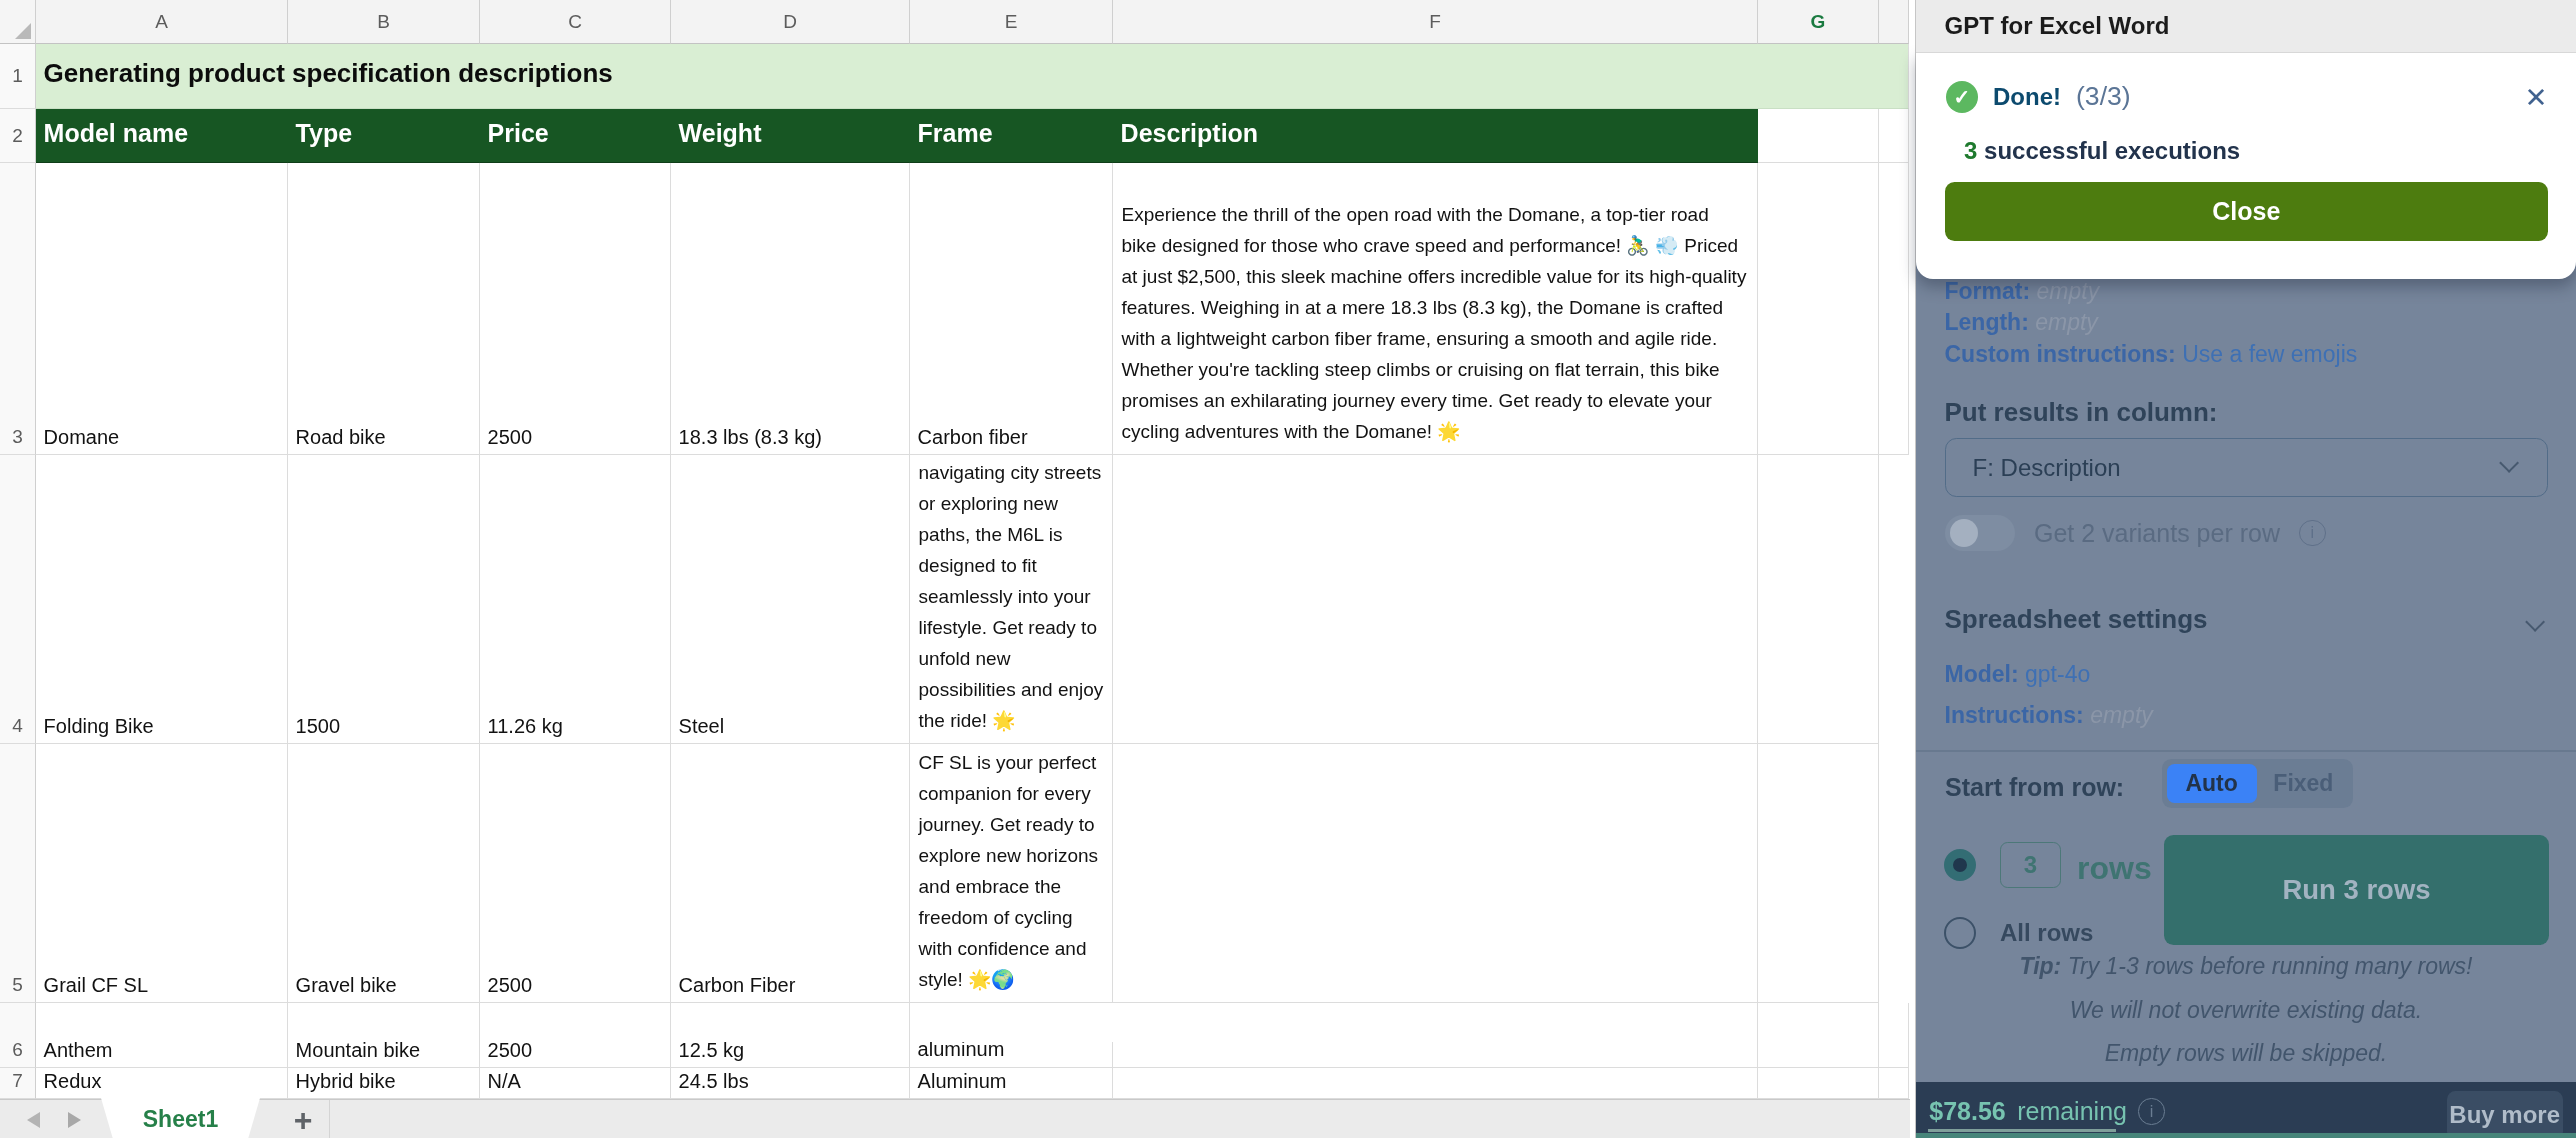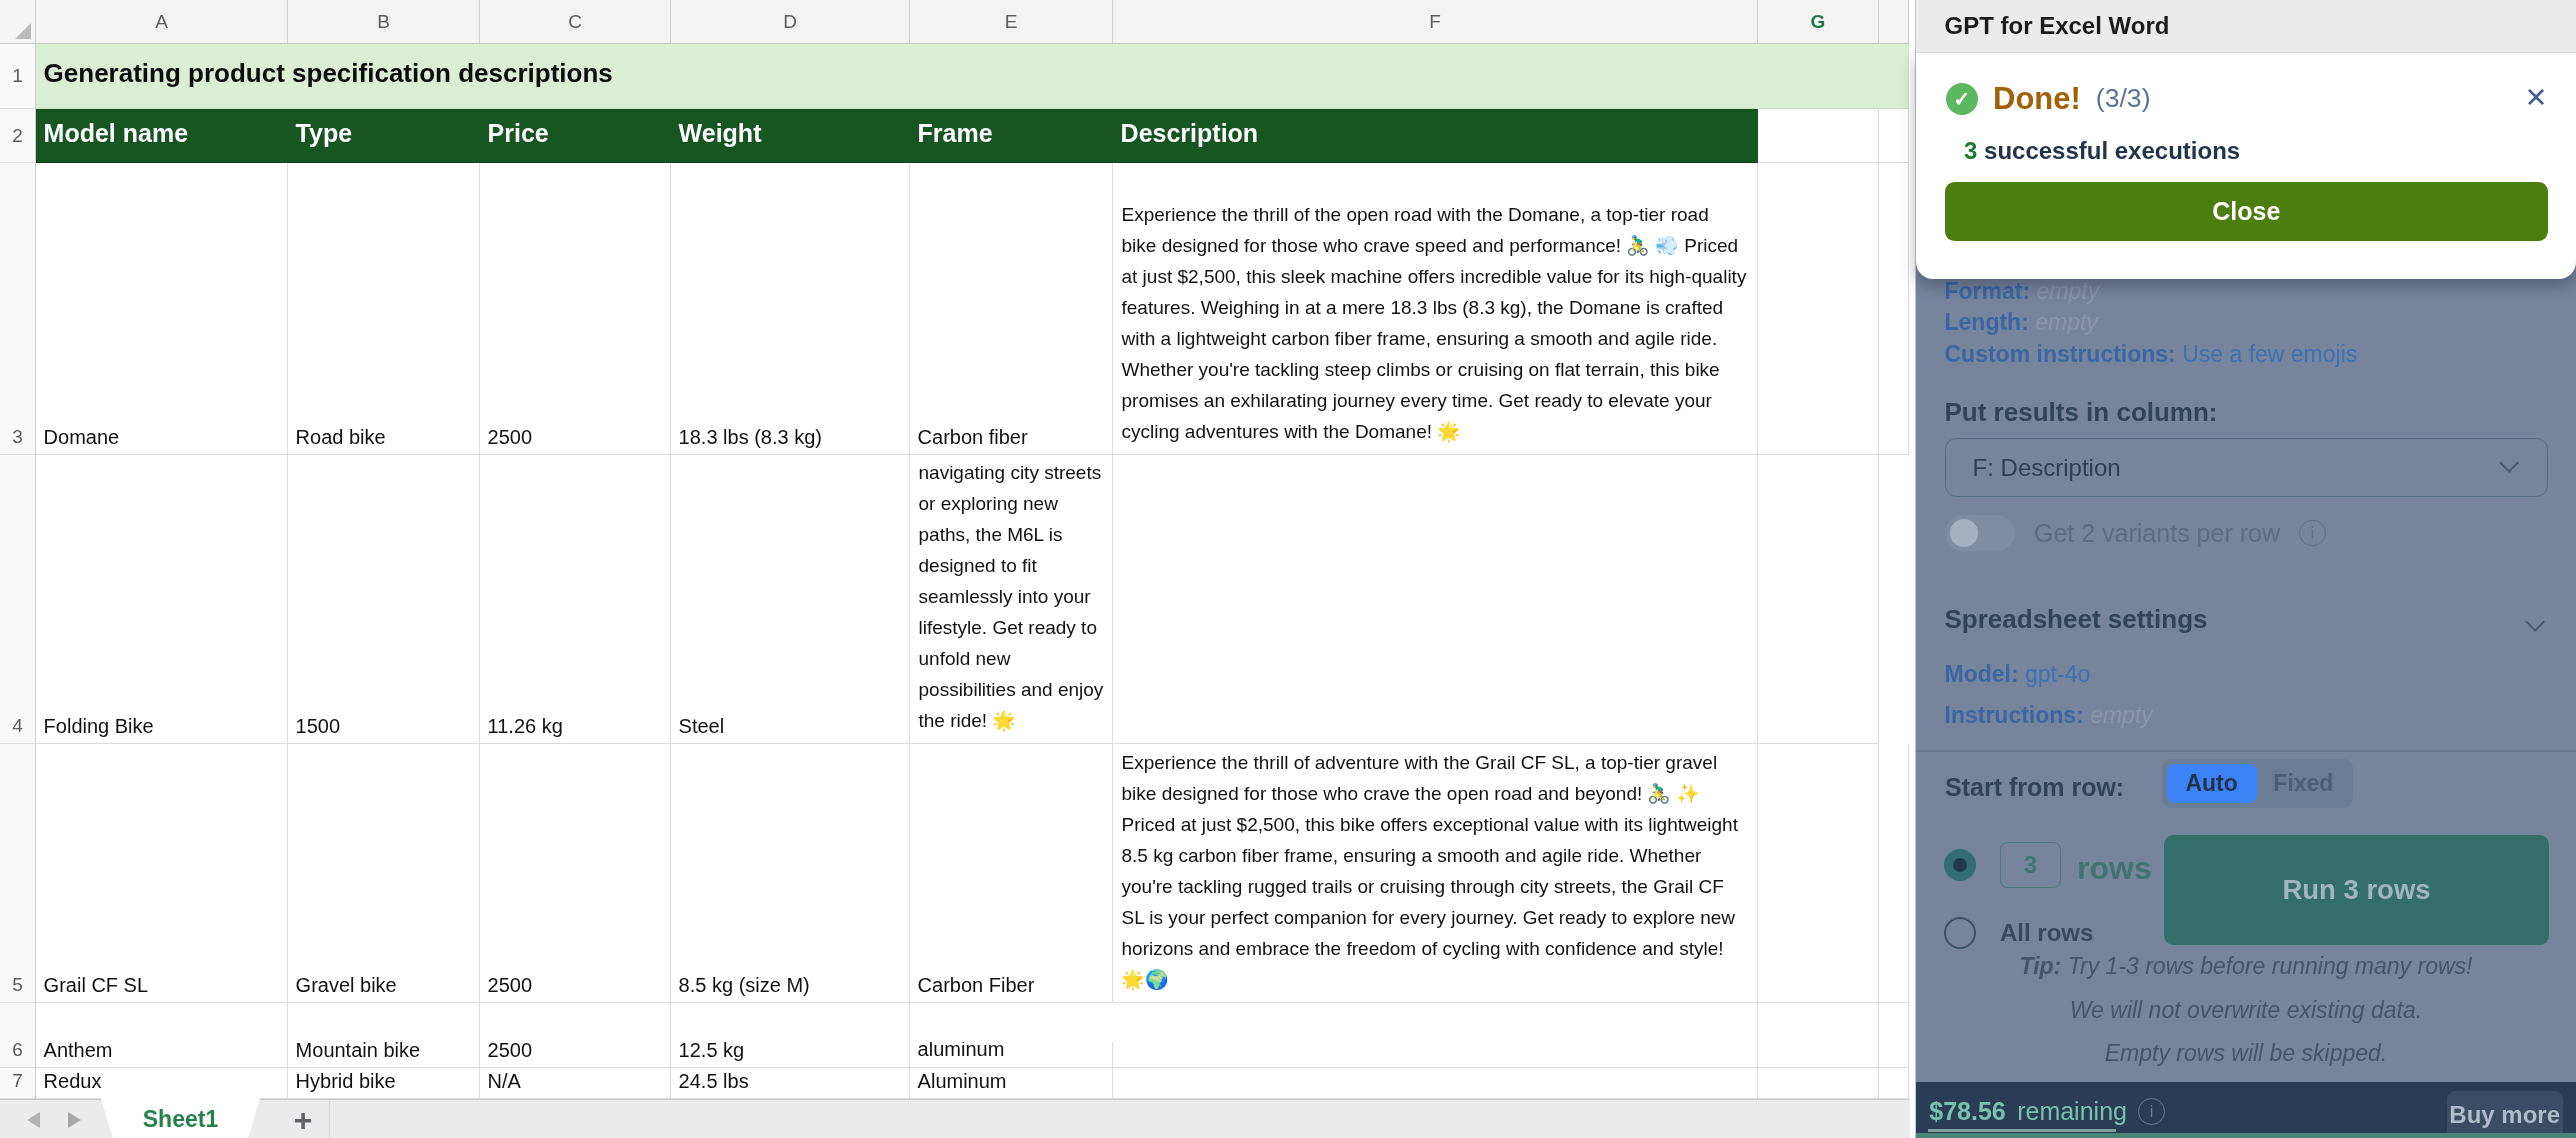--- a/index.html
+++ b/index.html
@@ -51,21 +51,21 @@
   #panel-title { margin-left:28.5px; font-size:24px; font-weight:bold; color:#1b1b1b; }
   #panel-close { position:absolute; right:23px; top:12.3px; width:29px; height:29px; border-radius:50%;
                  background:#7e7e7e; color:#fff; font-size:17px; font-weight:bold;
                  display:flex; align-items:center; justify-content:center; }
 
   #done-card { position:absolute; left:0; top:53px; right:0; height:226px; background:#fff; z-index:5;
                border-radius:0 0 17px 17px; box-shadow:0 7.6px 15px rgba(25,35,55,.35); }
   #done-row { position:absolute; left:30px; top:27.5px; display:flex; align-items:center; gap:15px; }
   #done-check { width:32px; height:32px; border-radius:50%; background:#5cb860; color:#fff;
                 font-size:20px; font-weight:bold; display:flex; align-items:center; justify-content:center; }
-  #done-status { font-size:31px; font-weight:bold; color:#a16207; }
+  #done-status { font-size:24px; font-weight:bold; color:#0c4a6e; }
   #done-progress { font-size:26.6px; color:#5b7596; }
   #done-x { position:absolute; right:28.5px; top:31px; font-size:27.5px; color:#41628f; line-height:1; }
   #exec-line { position:absolute; left:48px; top:84px; font-size:24px; color:#22334c; font-weight:600; }
   #exec-count { color:#1f7a2e; font-weight:bold; }
   #card-close-btn { position:absolute; left:29px; right:28.5px; top:129px; height:59px; background:#4d7c0f;
                     border:none; border-radius:9.5px; color:#fff; font-size:25px; font-weight:bold;
                     font-family:inherit; }
 
   .dim-label { position:absolute; left:28.5px; font-size:23px; }
   .blue-b { color:#3b66a6; font-weight:bold; }
@@ -178,21 +178,20 @@
       <div class="cell desc">Experience the joy of cycling with the M6L Folding Bike! 🚴‍♂️ This innovative bike combines convenience and style, making it the perfect companion for urban adventures. Priced at just $1500, the M6L offers exceptional value with its robust steel frame, ensuring durability and a smooth ride. Weighing only 11.26 kg, it's incredibly easy to carry and store, making your commute a breeze. Whether you're navigating city streets or exploring new paths, the M6L is designed to fit seamlessly into your lifestyle. Get ready to unfold new possibilities and enjoy the ride! 🌟</div>
       <div class="cell"></div>
       <div class="cell"></div>
     </div>
 
     <div class="srow" style="height:259px">
       <div class="cell rowhdr">5</div>
       <div class="cell">Grail CF SL</div>
       <div class="cell">Gravel bike</div>
       <div class="cell">2500</div>
-      <div class="cell">8.5 kg (size M)</div>
       <div class="cell">Carbon Fiber</div>
       <div class="cell desc">Experience the thrill of adventure with the Grail CF SL, a top-tier gravel bike designed for those who crave the open road and beyond! 🚴‍♂️ ✨ Priced at just $2,500, this bike offers exceptional value with its lightweight 8.5 kg carbon fiber frame, ensuring a smooth and agile ride. Whether you're tackling rugged trails or cruising through city streets, the Grail CF SL is your perfect companion for every journey. Get ready to explore new horizons and embrace the freedom of cycling with confidence and style! 🌟🌍</div>
       <div class="cell"></div>
       <div class="cell"></div>
     </div>
 
     <div class="srow" style="height:65px">
       <div class="cell rowhdr">6</div>
       <div class="cell">Anthem</div>
       <div class="cell">Mountain bike</div>

